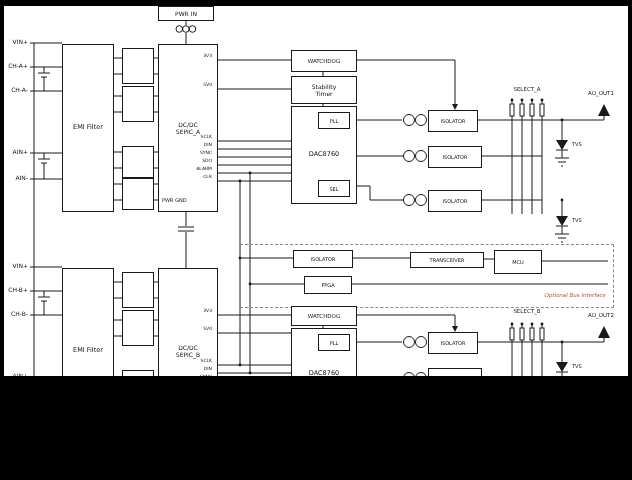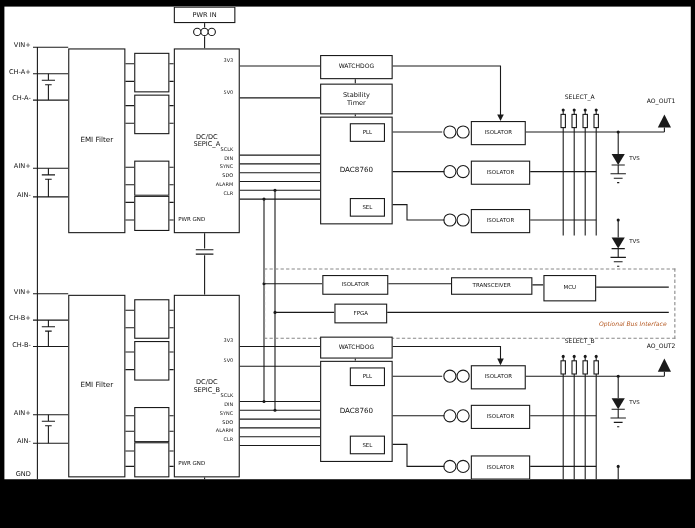--- a/index.html
+++ b/index.html
@@ -1,16 +1,16 @@
 <!DOCTYPE html>
 <html><head>
 <meta charset="utf-8">
 <style>
   html,body{margin:0;padding:0;background:#000;}
-  #page{position:relative;width:632px;height:436px;background:#000;overflow:hidden;
+  #page{position:relative;width:632px;height:376px;background:#000;overflow:hidden;
         font-family:"DejaVu Sans",sans-serif;color:#111;}
   #sheet{position:absolute;left:4px;top:6px;width:624px;height:466px;background:#fff;}
   svg.wires{position:absolute;left:0;top:0;z-index:1;}
   .blk{position:absolute;z-index:2;border:1px solid #1a1a1a;background:#fff;
        display:flex;align-items:center;justify-content:center;text-align:center;
        font-size:6.5px;line-height:1.2;color:#111;}
   .sub{z-index:3;font-size:5px;}
   .region{position:absolute;z-index:2;border:1px dashed #888;background:transparent;}
   .lbl{position:absolute;z-index:3;font-size:6px;line-height:1.1;white-space:nowrap;color:#111;}
   .lbl.r{text-align:right;}

